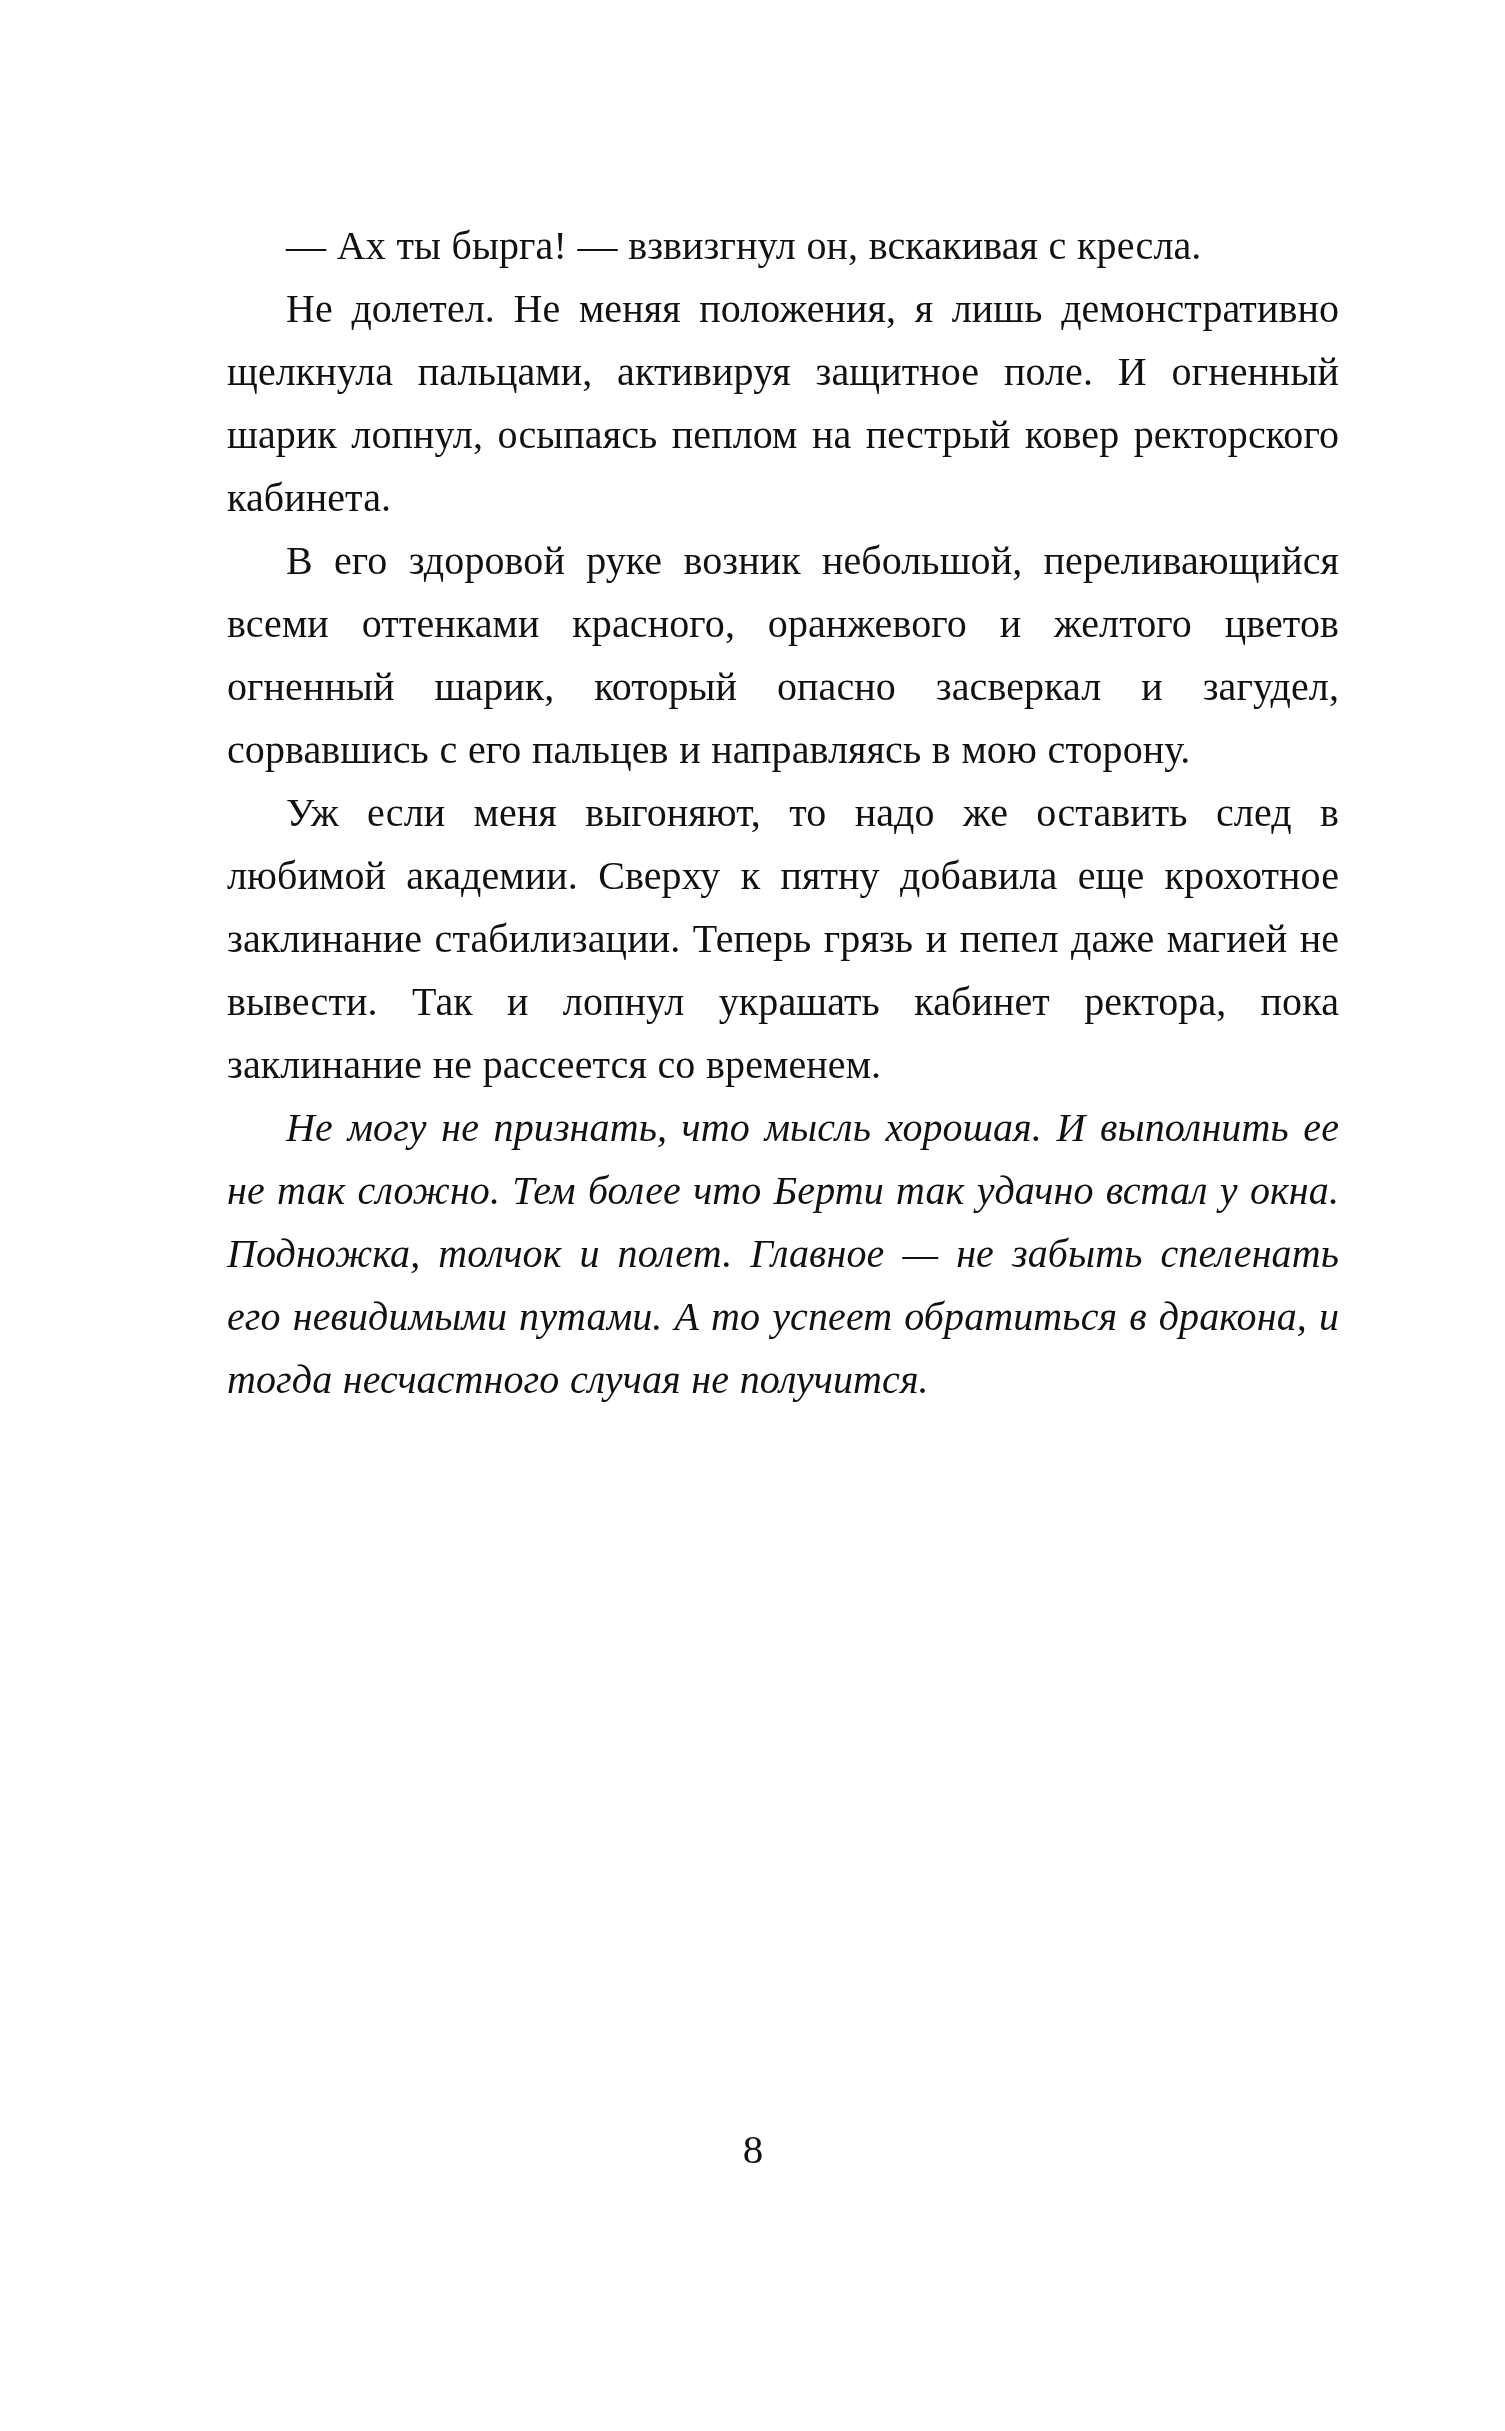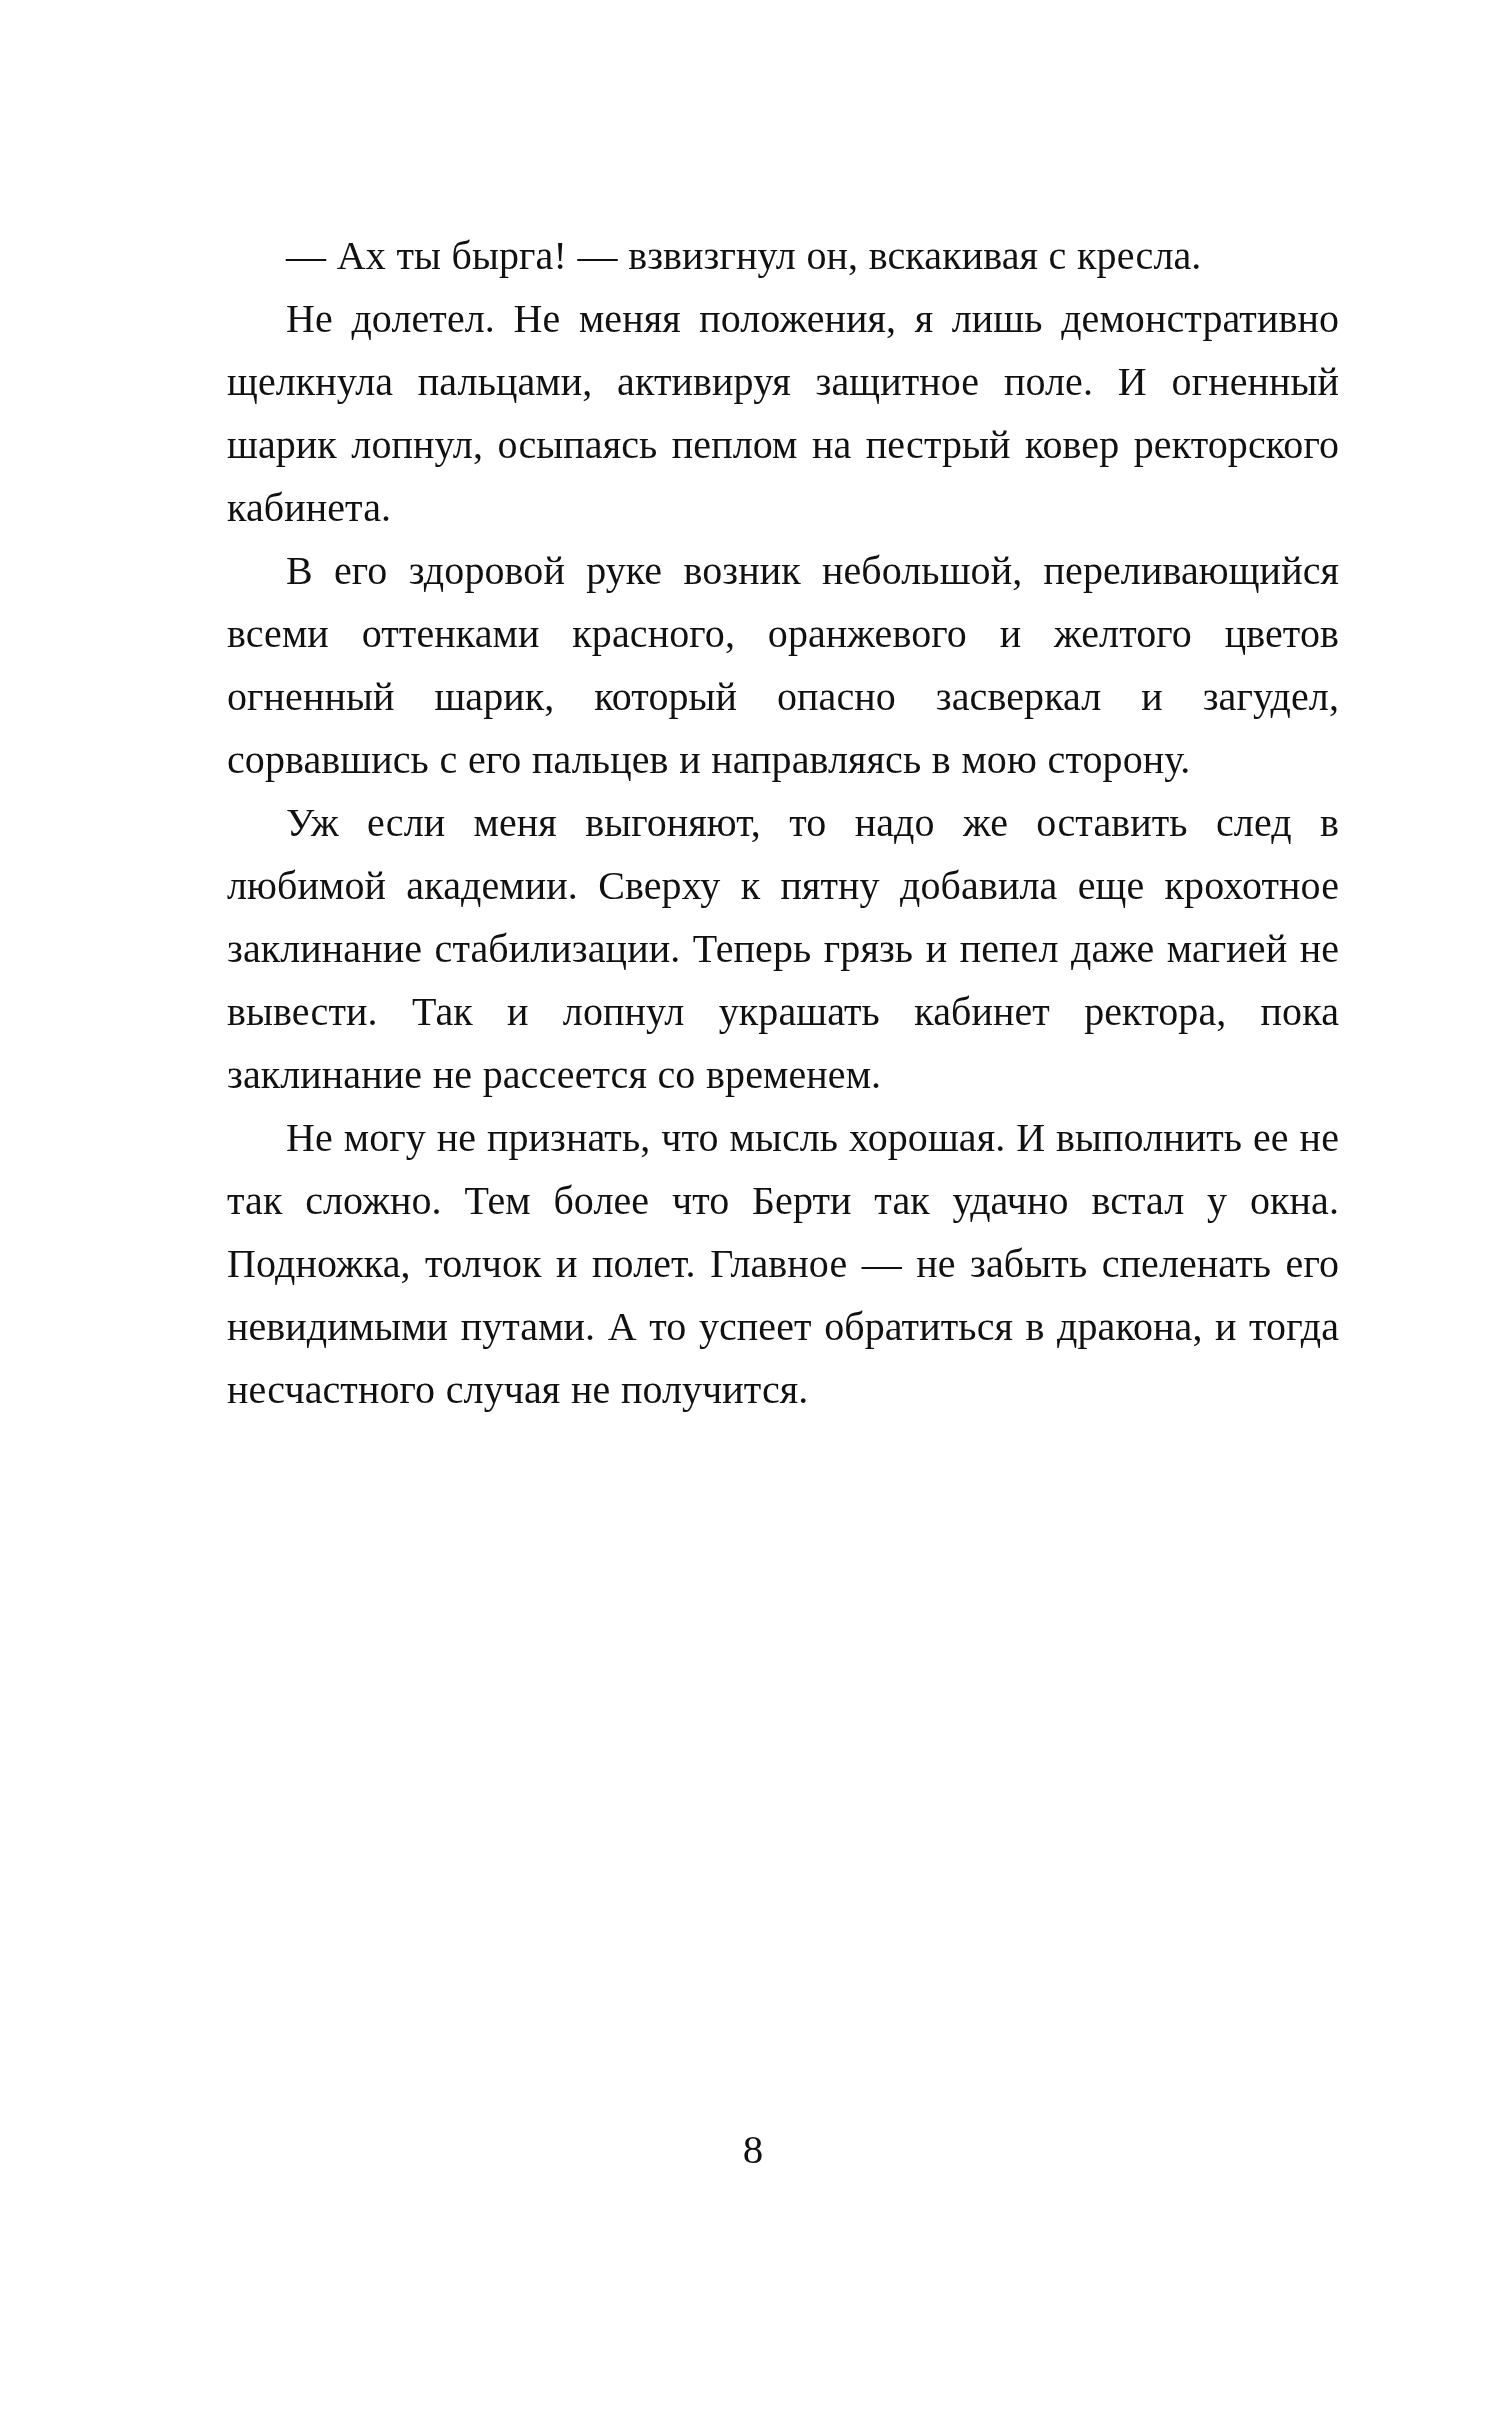--- a/index.html
+++ b/index.html
@@ -11,39 +11,40 @@
     position: relative;
     width: 1506px;
     height: 2432px;
     background: #ffffff;
     box-sizing: border-box;
     overflow: hidden;
   }
   .text-block {
     position: absolute;
     left: 227px;
-    top: 224px;
+    top: 214px;
     width: 1112px;
   }
   .para {
     margin: 0;
     font-family: "Liberation Serif", "DejaVu Serif", serif;
     font-size: 40px;
     line-height: 63px;
     color: #111111;
     text-align: justify;
     text-justify: inter-word;
     text-indent: 59px;
     hyphens: manual;
     -webkit-hyphens: manual;
     letter-spacing: 0.1px;
     word-spacing: 0.5px;
   }
   .para:last-of-type {
     text-align: justify;
+    font-style: italic;
   }
   
   .page-number {
     position: absolute;
     left: 0;
     right: 0;
     top: 2125px;
     text-align: center;
     font-family: "Liberation Serif", "DejaVu Serif", serif;
     font-size: 41px;

